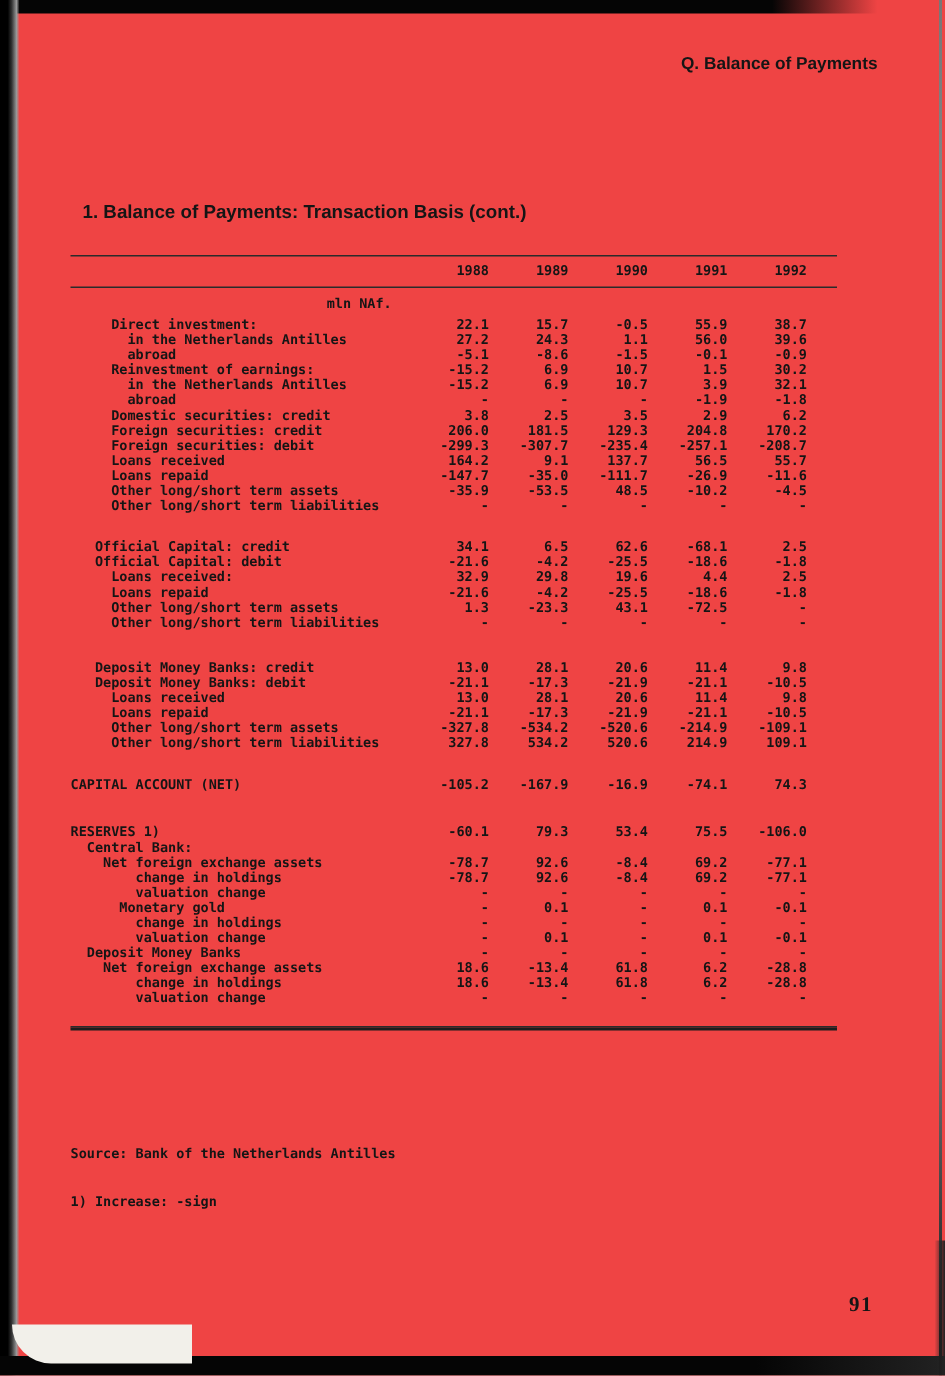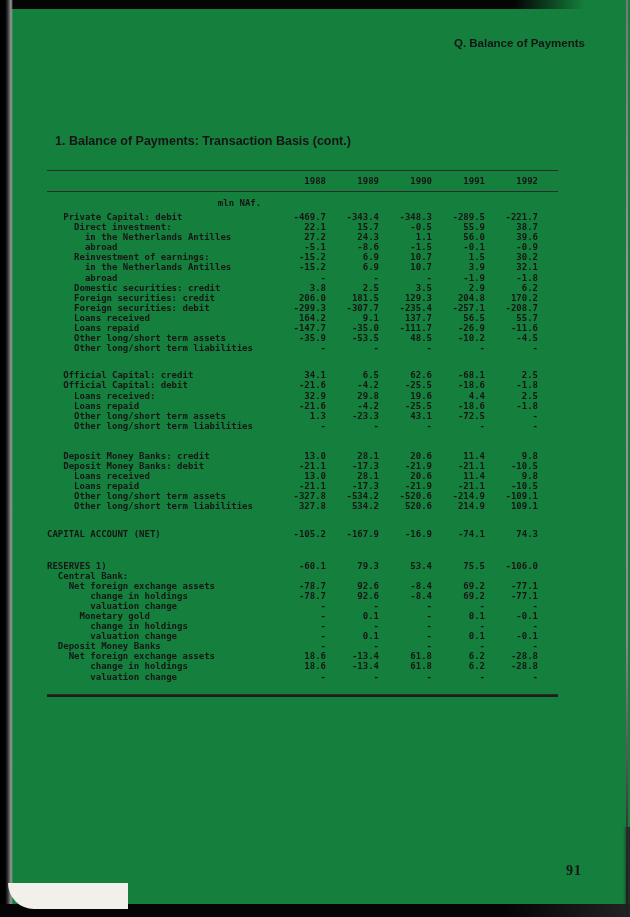--- a/index.html
+++ b/index.html
@@ -1,18 +1,18 @@
 <!DOCTYPE html>
 <html><head>
 <meta charset="utf-8">
 <style>
   html,body { margin:0; padding:0; background:#888; }
   .page {
     position:relative; width:630px; height:917px; margin:0 auto;
-    background:#15803d; overflow:hidden;
+    background:#ef4444; overflow:hidden;
     font-family:"DejaVu Sans Mono", monospace; color:#151515;
   }
   
   .edge-left   { position:absolute; left:0; top:0; width:13px; height:100%;
                  background:linear-gradient(to right,#000 40%,#333 60%,#999 85%,rgba(240,238,232,0)); }
   .edge-top    { position:absolute; left:0; top:0; width:585px; height:9px;
                  background:linear-gradient(to right,#050505 88%,rgba(5,5,5,0)); }
   .edge-bottom { position:absolute; left:0; bottom:0; width:100%; height:13px;
                  background:linear-gradient(to right,#050505 80%,#222); }
   .edge-bottom-curve { position:absolute; left:8px; bottom:8px; width:120px; height:26px;
@@ -77,28 +77,20 @@
       <div class="val">1990</div>
       <div class="val">1991</div>
       <div class="val">1992</div>
     </div>
     <div class="rule-thin"></div>
     <div class="unit-row">
       <span>mln NAf.</span>
     </div>
     <div id="table-body">
         <div class="trow cols">
-          <div class="lbl">   Private Capital: debit</div>
-          <div class="val">-469.7</div>
-          <div class="val">-343.4</div>
-          <div class="val">-348.3</div>
-          <div class="val">-289.5</div>
-          <div class="val">-221.7</div>
-        </div>
-        <div class="trow cols">
           <div class="lbl">     Direct investment:</div>
           <div class="val">22.1</div>
           <div class="val">15.7</div>
           <div class="val">-0.5</div>
           <div class="val">55.9</div>
           <div class="val">38.7</div>
         </div>
         <div class="trow cols">
           <div class="lbl">       in the Netherlands Antilles</div>
           <div class="val">27.2</div>
@@ -398,15 +390,19 @@
           <div class="val">-</div>
           <div class="val">-</div>
           <div class="val">-</div>
         </div>
       </div>
     <div class="pre-rule-gap"></div>
     <div class="rule-thin"></div>
     <div class="rule-thick"></div>
   </div>
 
+  <div class="source">
+    <div>Source: Bank of the Netherlands Antilles</div>
+    <div>1) Increase: -sign</div>
+  </div>
 
   <div class="page-number">91</div>
 </div>
 
 </body></html>

